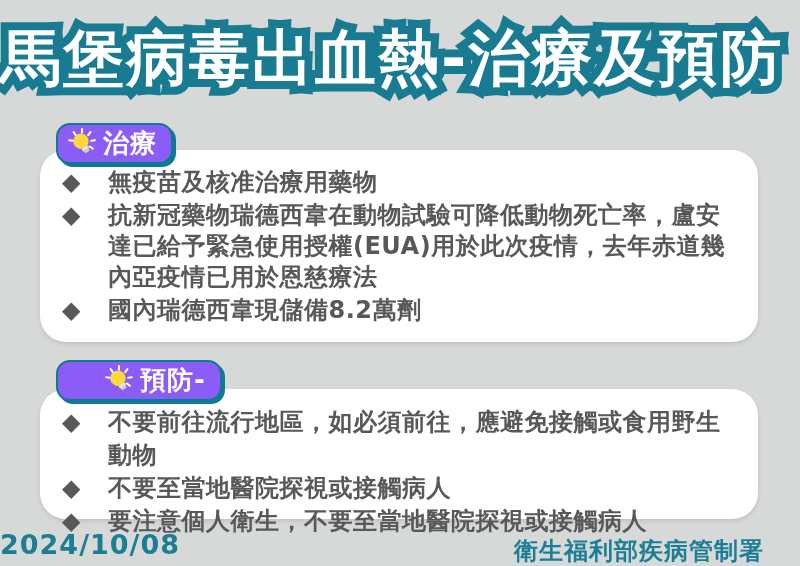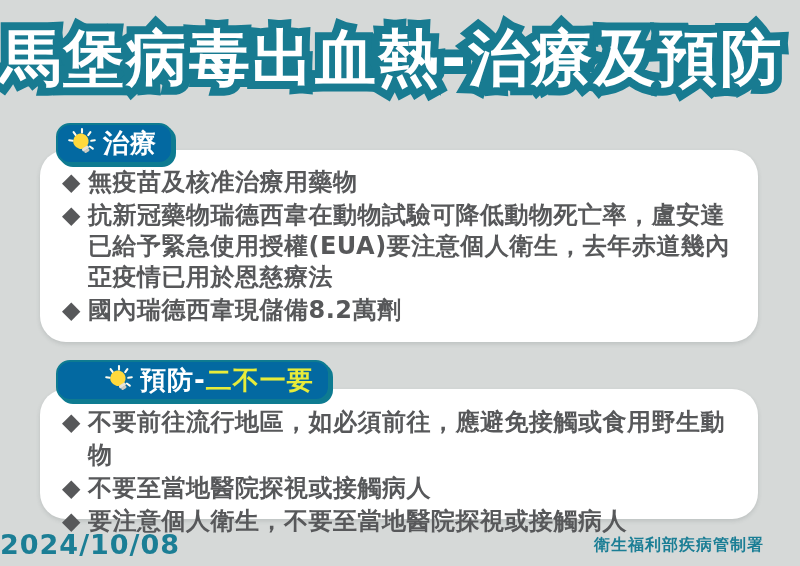--- a/index.html
+++ b/index.html
@@ -19,43 +19,43 @@
   
   .card{
     position:absolute;left:40px;width:718px;background:#ffffff;border-radius:26px;
     box-shadow:0 2px 4px rgba(80,90,88,0.18);
   }
   .card1{top:150px;height:192px;}
   .card2{top:389px;height:130px;}
   
   .badge{
     position:absolute;display:inline-flex;align-items:center;
-    background:#0369a1;border:2px solid #0e7b91;border-radius:14px;
+    background:#8b5cf6;border:2px solid #0e7b91;border-radius:14px;
     box-shadow:3px 3px 0 #0e7b91;
     padding:2px 14px 3px 8px;color:#ffffff;font-size:26px;font-weight:bold;
     letter-spacing:1px;line-height:32px;white-space:nowrap;z-index:3;
   }
   .badge1{left:56px;top:123px;}
   .badge2{left:56px;top:360px;padding-left:45px;}
   .badge .bulb{flex:none;margin-right:5px;}
   .badge .hl{color:#e7ec3a;}
   
   .bullets{padding:17px 14px 0 22px;}
   .bullet{display:flex;color:#57585a;font-weight:bold;font-size:24px;line-height:31px;margin-bottom:2px;}
   .card2 .bullet{line-height:33px;margin-bottom:0;}
   .bullet .diamond{flex:none;width:26px;}
-  .bullet .btext{flex:1;letter-spacing:0.5px;}
+  .bullet .btext{flex:1;letter-spacing:0.5px;margin-left:20px;}
   
   .footer-date{
     position:absolute;left:0;right:0;top:529px;text-align:left;
     color:#1b7e95;font-size:27px;font-weight:bold;letter-spacing:1px;
   }
   .footer-agency{
     position:absolute;right:36px;top:535px;
-    color:#1b7e95;font-size:16px;font-weight:bold;letter-spacing:1px;
+    color:#1b7e95;font-size:24px;font-weight:bold;letter-spacing:1px;
   }
 </style>
 </head>
 <body>
 
 <div class="poster">
 
   <div class="title-wrap">
     <div class="title-layer title-stroke">馬堡病毒出血熱-治療及預防</div>
     <div class="title-layer title-fill">馬堡病毒出血熱-治療及預防</div>
@@ -82,21 +82,21 @@
   </div>
 
   <div class="card card1">
     <div class="bullets">
       <div class="bullet">
         <span class="diamond">◆</span>
         <span class="btext">無疫苗及核准治療用藥物</span>
       </div>
       <div class="bullet">
         <span class="diamond">◆</span>
-        <span class="btext">抗新冠藥物瑞德西韋在動物試驗可降低動物死亡率，盧安達已給予緊急使用授權(EUA)要注意個人衛生，去年赤道幾內亞疫情已用於恩慈療法</span>
+        <span class="btext">抗新冠藥物瑞德西韋在動物試驗可降低動物死亡率，盧安達已給予緊急使用授權(EUA)用於此次疫情，去年赤道幾內亞疫情已用於恩慈療法</span>
       </div>
       <div class="bullet">
         <span class="diamond">◆</span>
         <span class="btext">國內瑞德西韋現儲備8.2萬劑</span>
       </div>
     </div>
   </div>
 
   <div class="badge badge2">
     <svg class="bulb" viewBox="0 0 40 40" width="32" height="32" aria-hidden="true">
@@ -108,21 +108,20 @@
         <line x1="4" y1="16.5" x2="8.5" y2="17.2"></line>
         <line x1="33.5" y1="27" x2="29.8" y2="24.4"></line>
       </g>
       <g transform="rotate(-32 20 20)">
         <circle cx="20" cy="17.5" r="9.6" fill="#ffd93c"></circle>
         <rect x="15.3" y="26" width="9.4" height="4.2" rx="2" fill="#e6e3da"></rect>
         <rect x="16.4" y="29.6" width="7.2" height="3.6" rx="1.8" fill="#cfccc2"></rect>
       </g>
     </svg>
     <span>預防-</span>
-      <span class="hl">二不一要</span>
   </div>
 
   <div class="card card2">
     <div class="bullets">
       <div class="bullet">
         <span class="diamond">◆</span>
         <span class="btext">不要前往流行地區，如必須前往，應避免接觸或食用野生動物</span>
       </div>
       <div class="bullet">
         <span class="diamond">◆</span>

